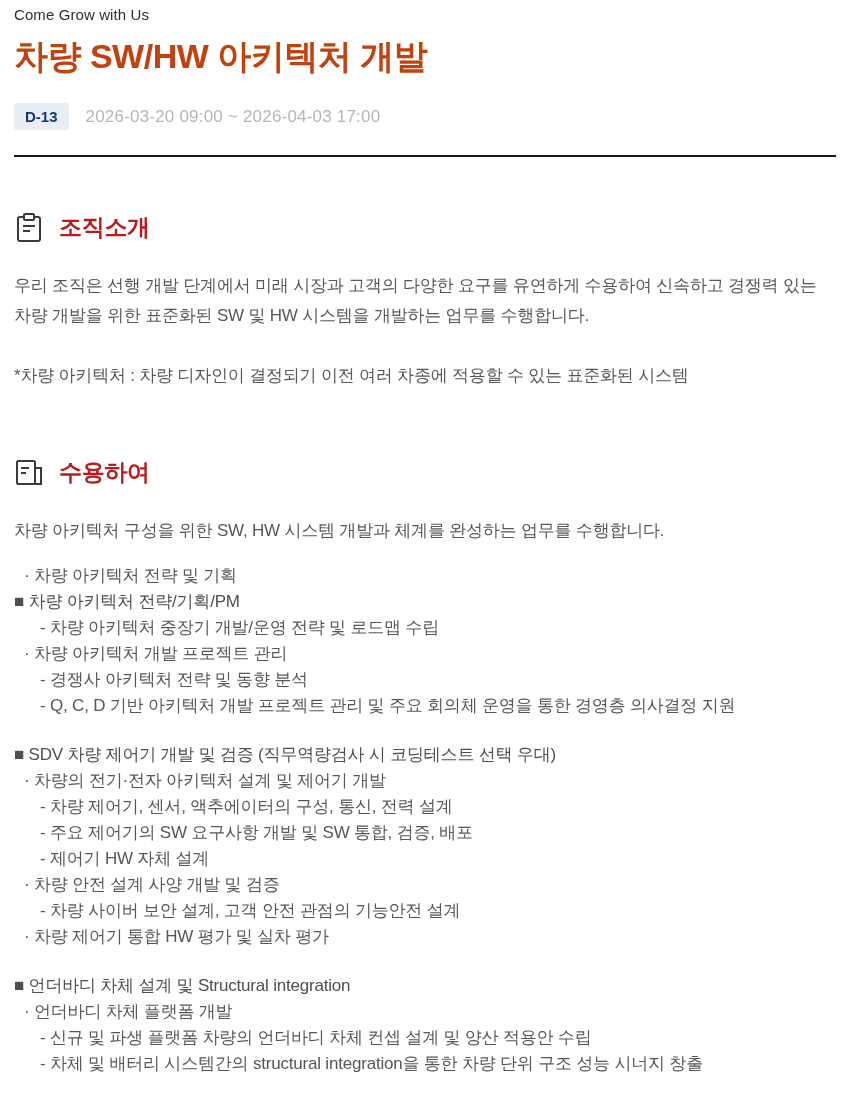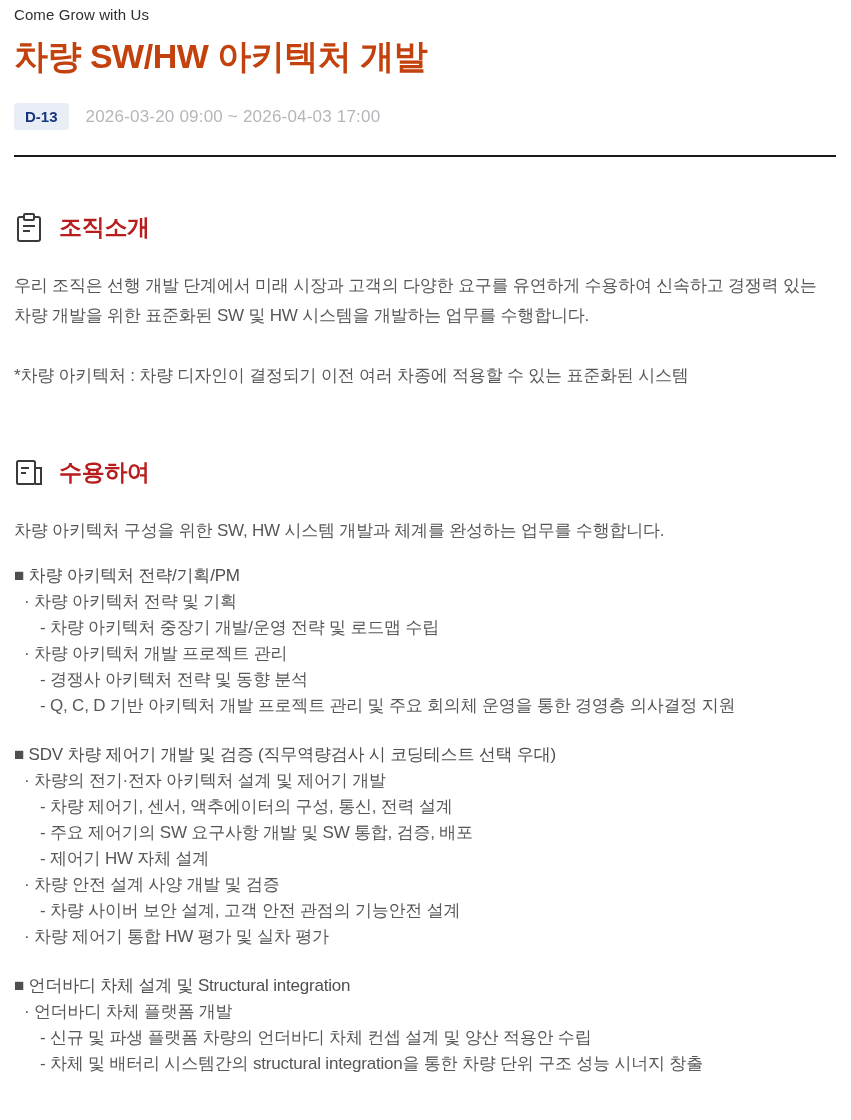--- a/index.html
+++ b/index.html
@@ -138,22 +138,22 @@
           <line x1="7" y1="16" x2="12" y2="16"></line>
         </svg>
       </span>
       <h2>수용하여</h2>
     </div>
     <p class="para">차량 아키텍처 구성을 위한 SW, HW 시스템 개발과 체계를 완성하는 업무를 수행합니다.</p>
 
     <div class="details">
 
       <div class="detail-group">
+        <div class="detail-line lvl1">· 차량 아키텍처 전략 및 기획</div>
         <div class="detail-line lvl0">■ 차량 아키텍처 전략/기획/PM</div>
-        <div class="detail-line lvl1">· 차량 아키텍처 전략 및 기획</div>
         <div class="detail-line lvl2">- 차량 아키텍처 중장기 개발/운영 전략 및 로드맵 수립</div>
         <div class="detail-line lvl1">· 차량 아키텍처 개발 프로젝트 관리</div>
         <div class="detail-line lvl2">- 경쟁사 아키텍처 전략 및 동향 분석</div>
         <div class="detail-line lvl2">- Q, C, D 기반 아키텍처 개발 프로젝트 관리 및 주요 회의체 운영을 통한 경영층 의사결정 지원</div>
       </div>
 
       <div class="detail-group">
         <div class="detail-line lvl0">■ SDV 차량 제어기 개발 및 검증 (직무역량검사 시 코딩테스트 선택 우대)</div>
         <div class="detail-line lvl1">· 차량의 전기·전자 아키텍처 설계 및 제어기 개발</div>
         <div class="detail-line lvl2">- 차량 제어기, 센서, 액추에이터의 구성, 통신, 전력 설계</div>

